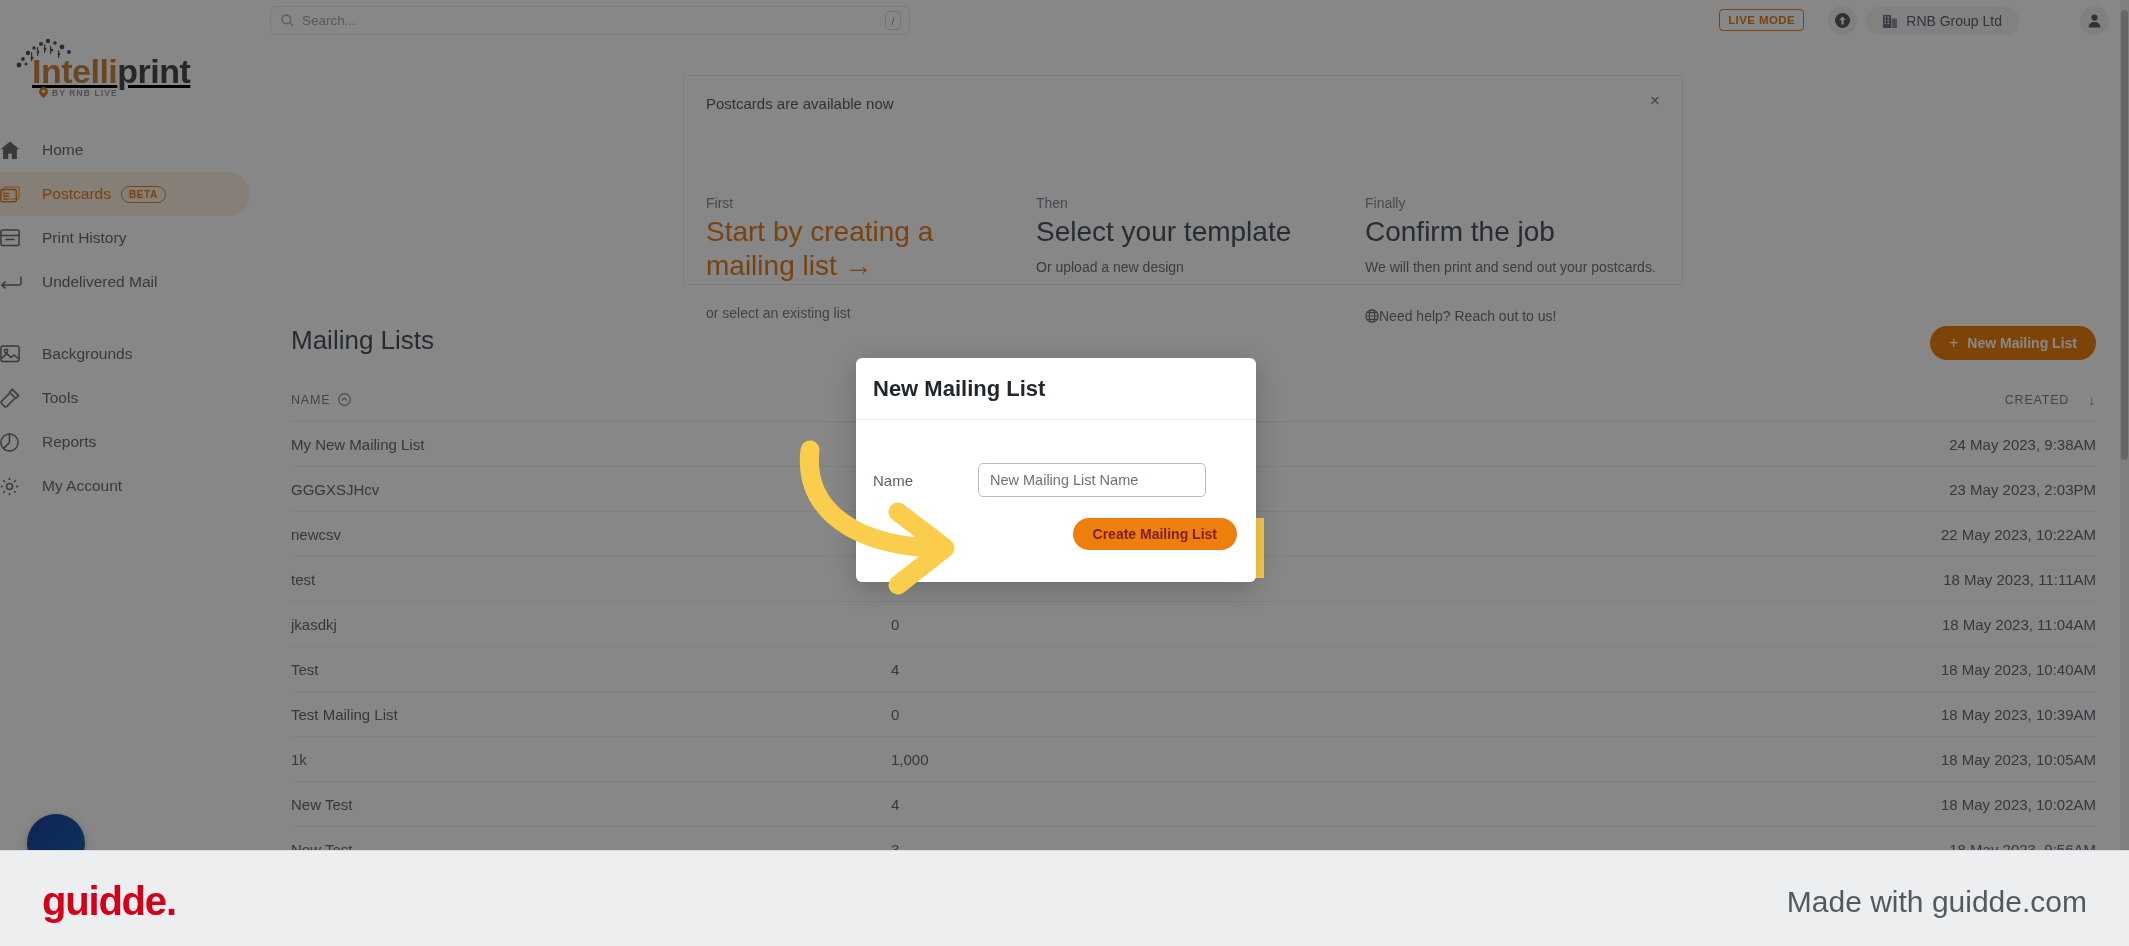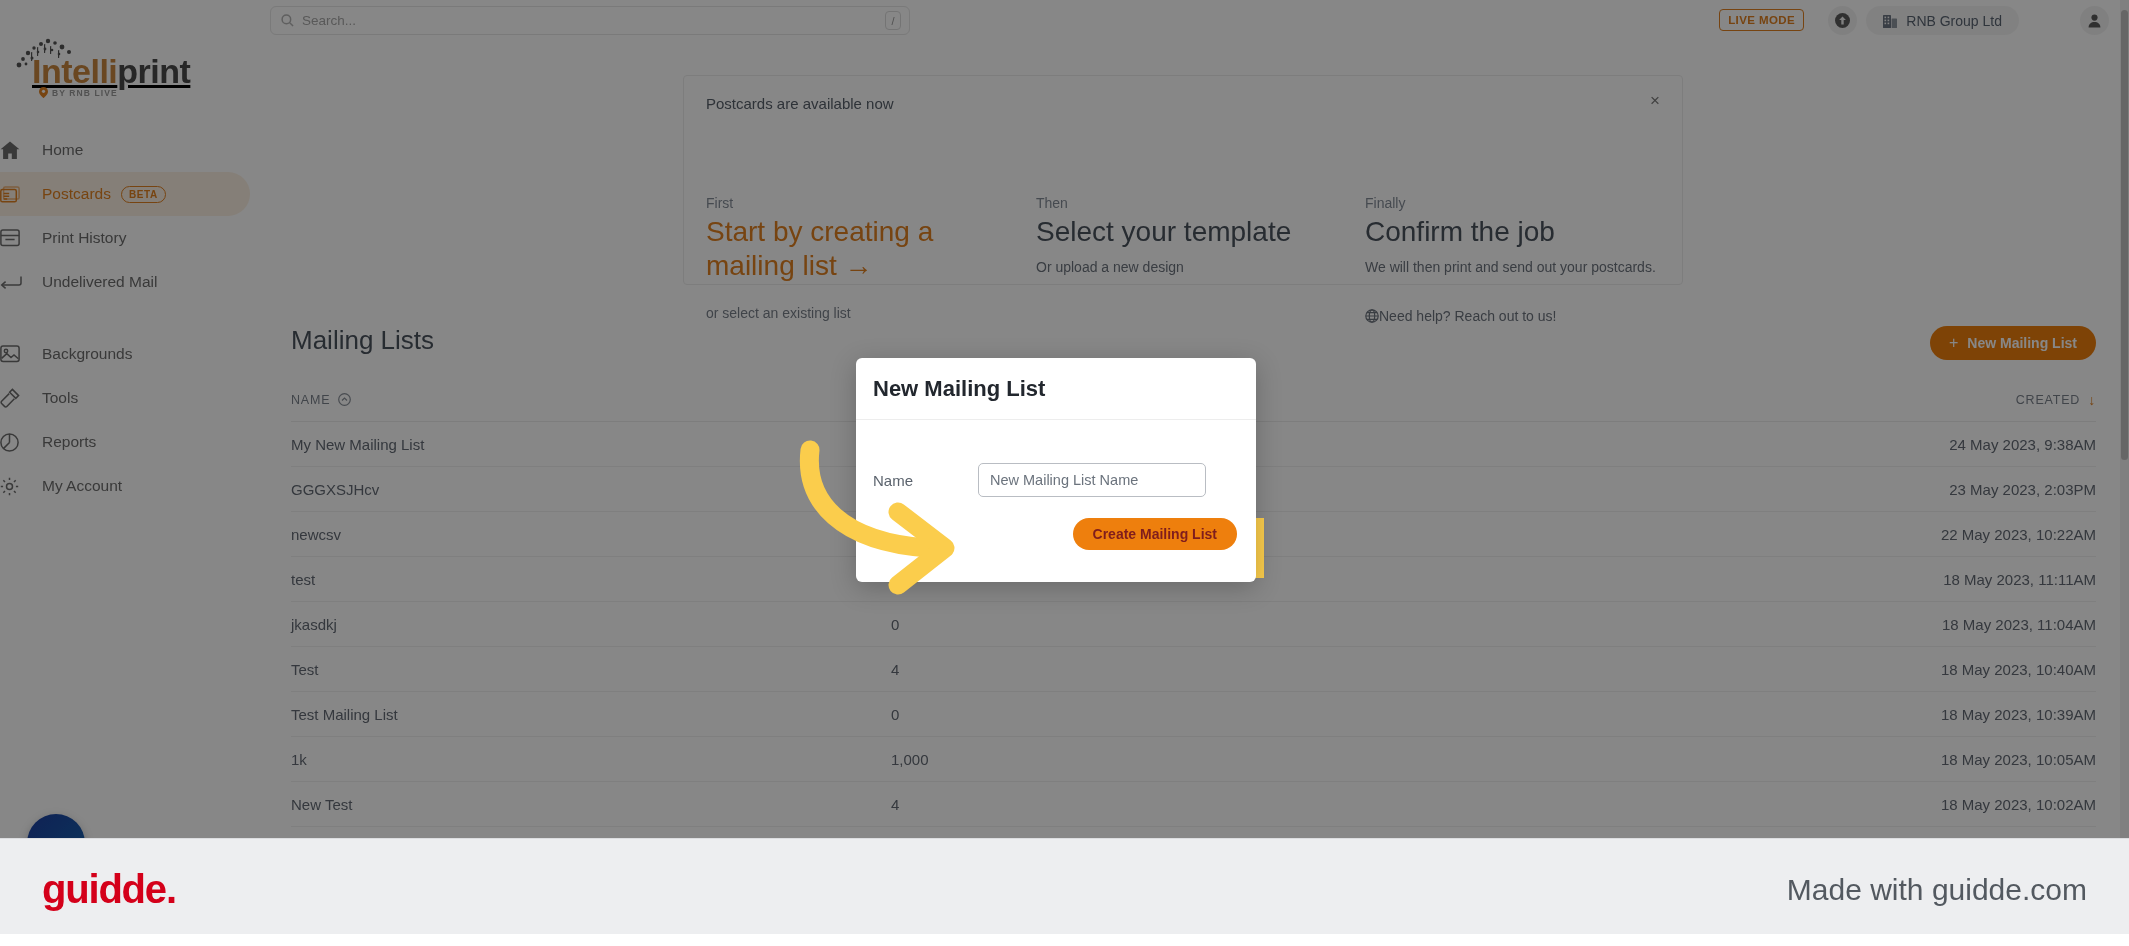--- a/index.html
+++ b/index.html
@@ -119,21 +119,21 @@
   .new-list-btn .plus { font-size:16px; font-weight:400; }
 
   
   .table { position:absolute; left:291px; top:378px; right:33px; }
   .thead {
     display:flex; align-items:center; height:44px;
     border-bottom:1px solid #ededed; font-size:12.5px; letter-spacing:0.8px; color:#7c838d;
   }
   .th-name { width:600px; display:flex; align-items:center; gap:8px; }
   .th-count { width:600px; }
-  .th-created { flex:1; text-align:right; display:flex; align-items:center; justify-content:flex-end; gap:8px; }
+  .th-created { flex:1; text-align:right; display:flex; align-items:center; justify-content:flex-end; gap:19px; }
   .sort-ico { width:13px; height:13px; color:#8a9099; }
   .sort-arrow { color:#e08020; font-size:14px; }
   .trow {
     display:flex; align-items:center; height:45px;
     border-bottom:1px solid #f0f0f0; font-size:15px; color:#646b75;
   }
   .td-name { width:600px; }
   .td-count { width:600px; }
   .td-created { flex:1; text-align:right; }
 
@@ -173,21 +173,21 @@
   .highlight {
     position:absolute; left:1059px; top:518px; width:205px; height:60px;
     border:10px solid #fbcd4c; background:#ffffff; z-index:29;
   }
 
   
   .arrow-svg { position:absolute; left:780px; top:430px; width:330px; height:190px; z-index:32; pointer-events:none; }
 
   
   .footer {
-    position:absolute; left:0; bottom:12px; width:2129px; height:96px;
+    position:absolute; left:0; bottom:0; width:2129px; height:96px;
     background:#edeef0; border-top:1px solid #dcdde0; z-index:40;
   }
   .guidde-logo {
     position:absolute; left:42px; top:28px; font-size:40px; font-weight:700;
     color:#d4001a; letter-spacing:-1.2px;
   }
   .made-with {
     position:absolute; right:42px; top:34px; font-size:30px; color:#535960; font-weight:400;
   }
 </style>

